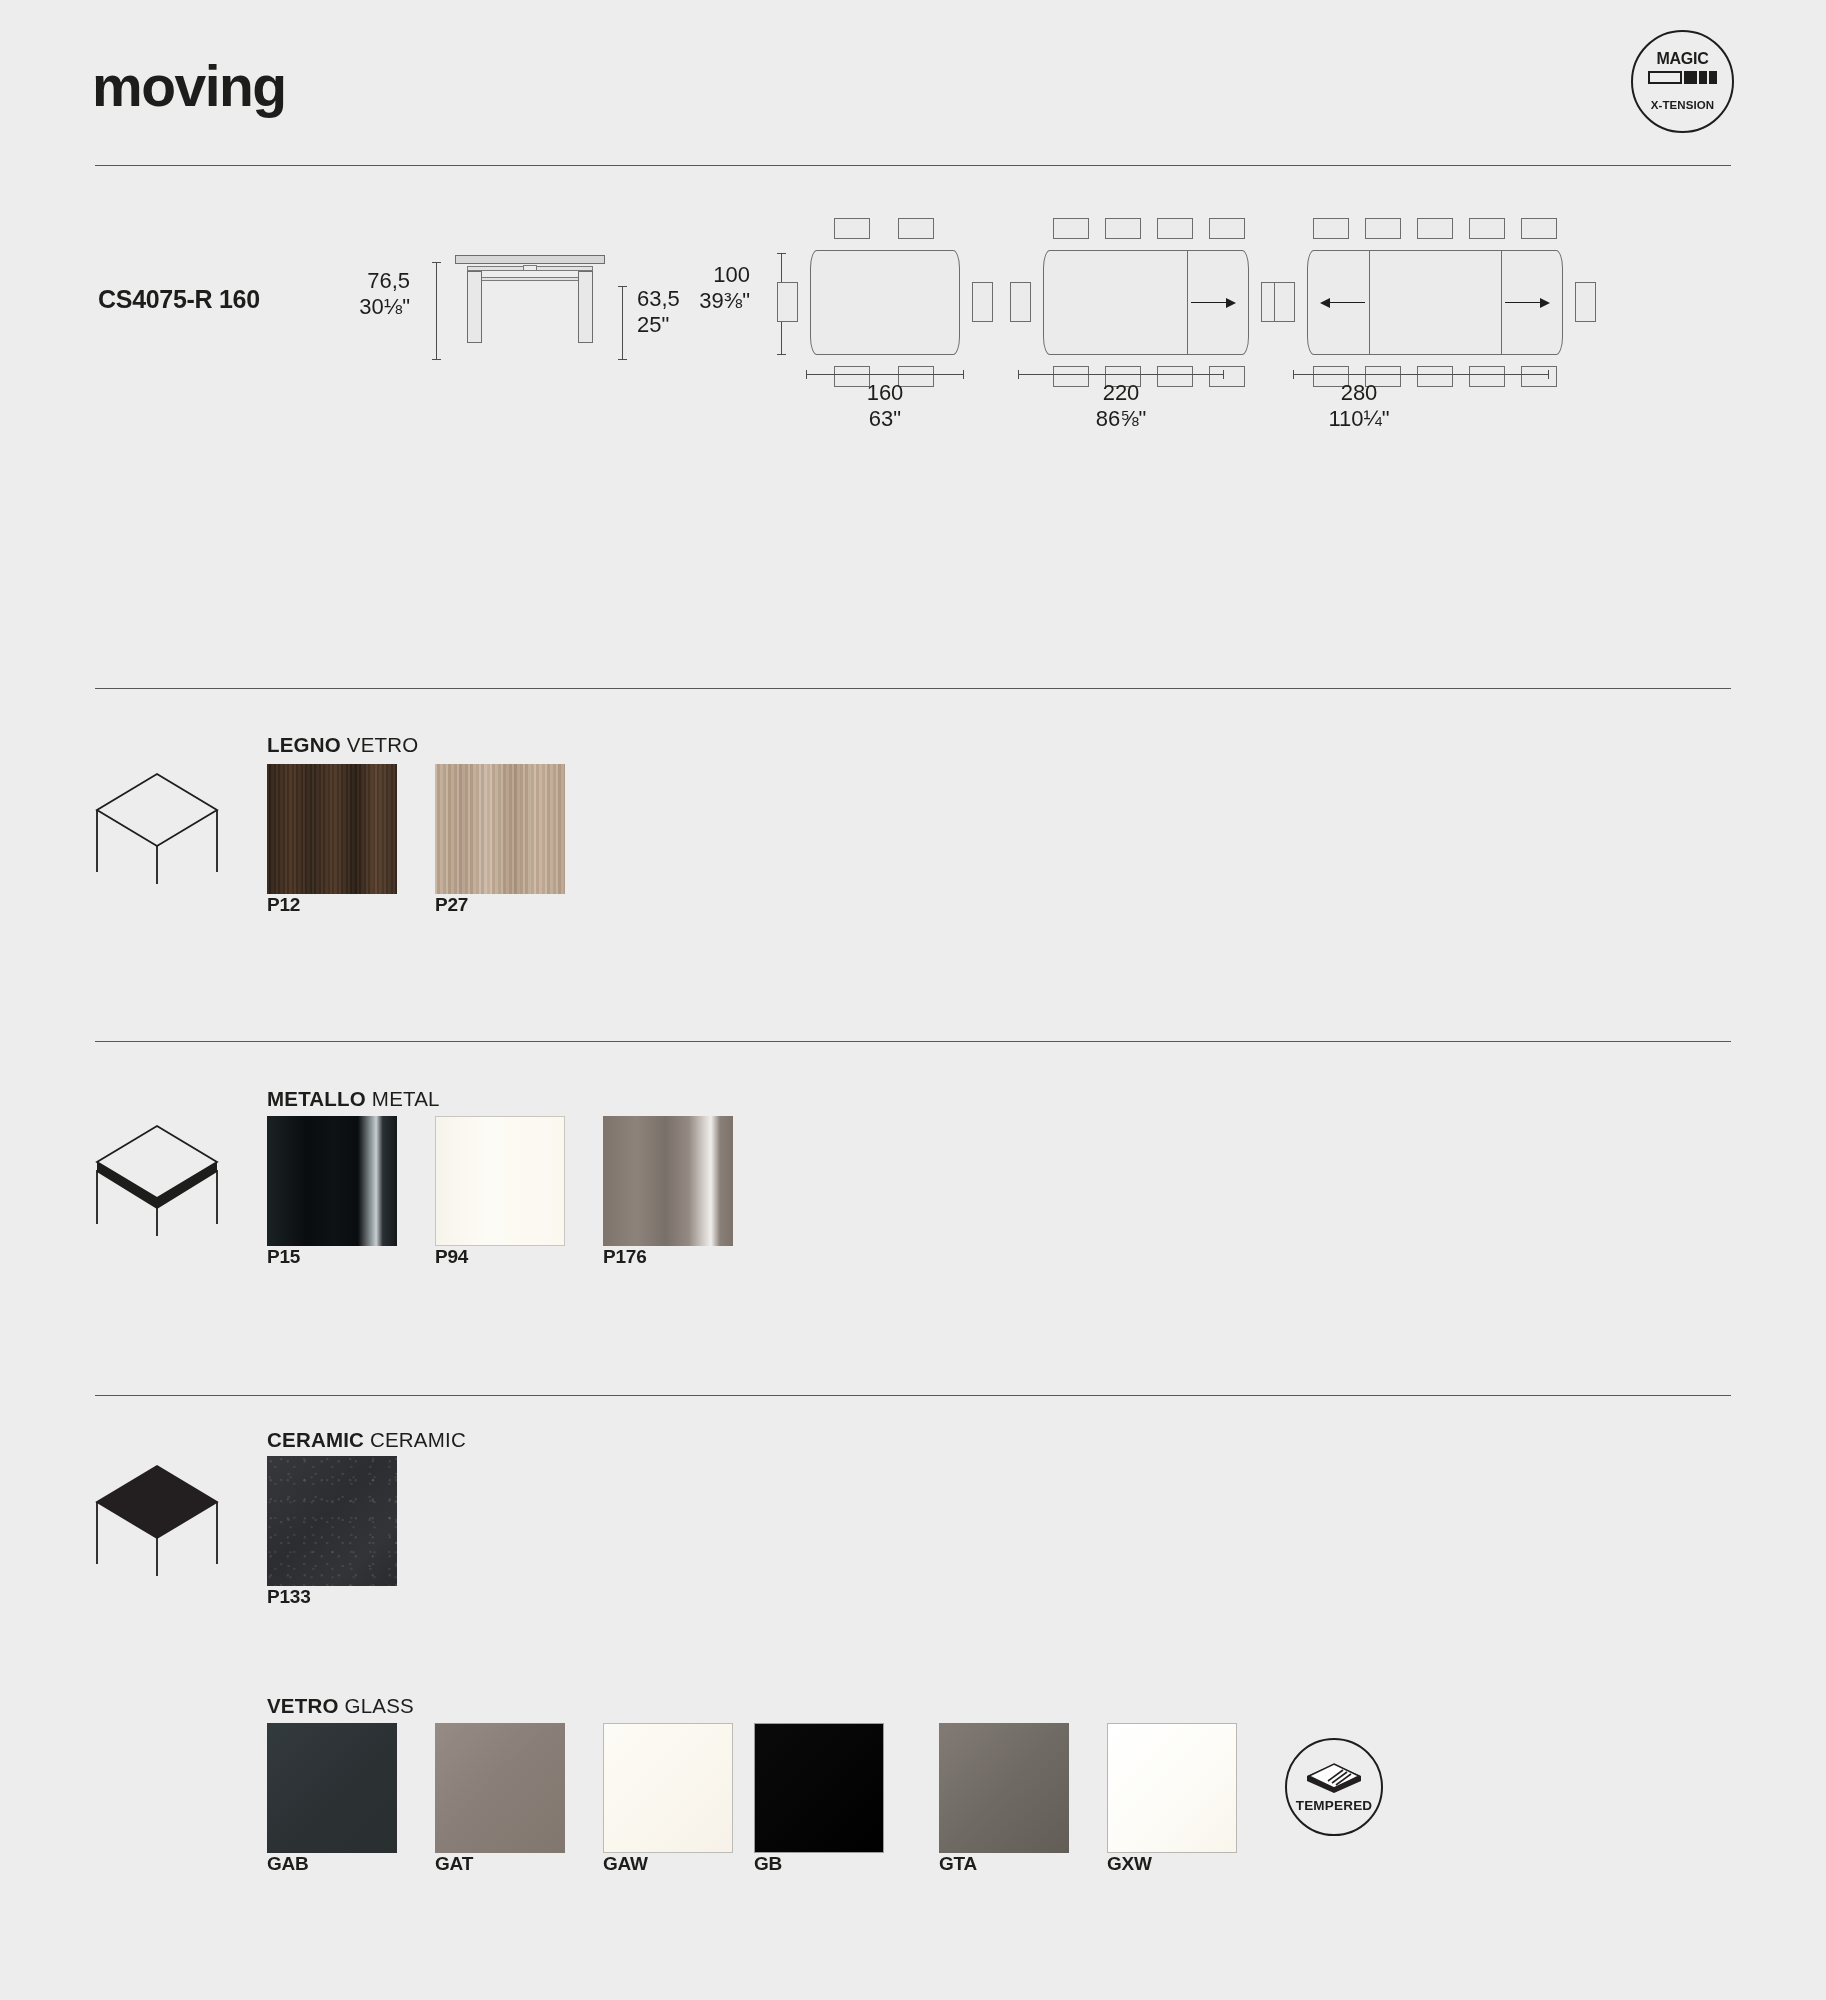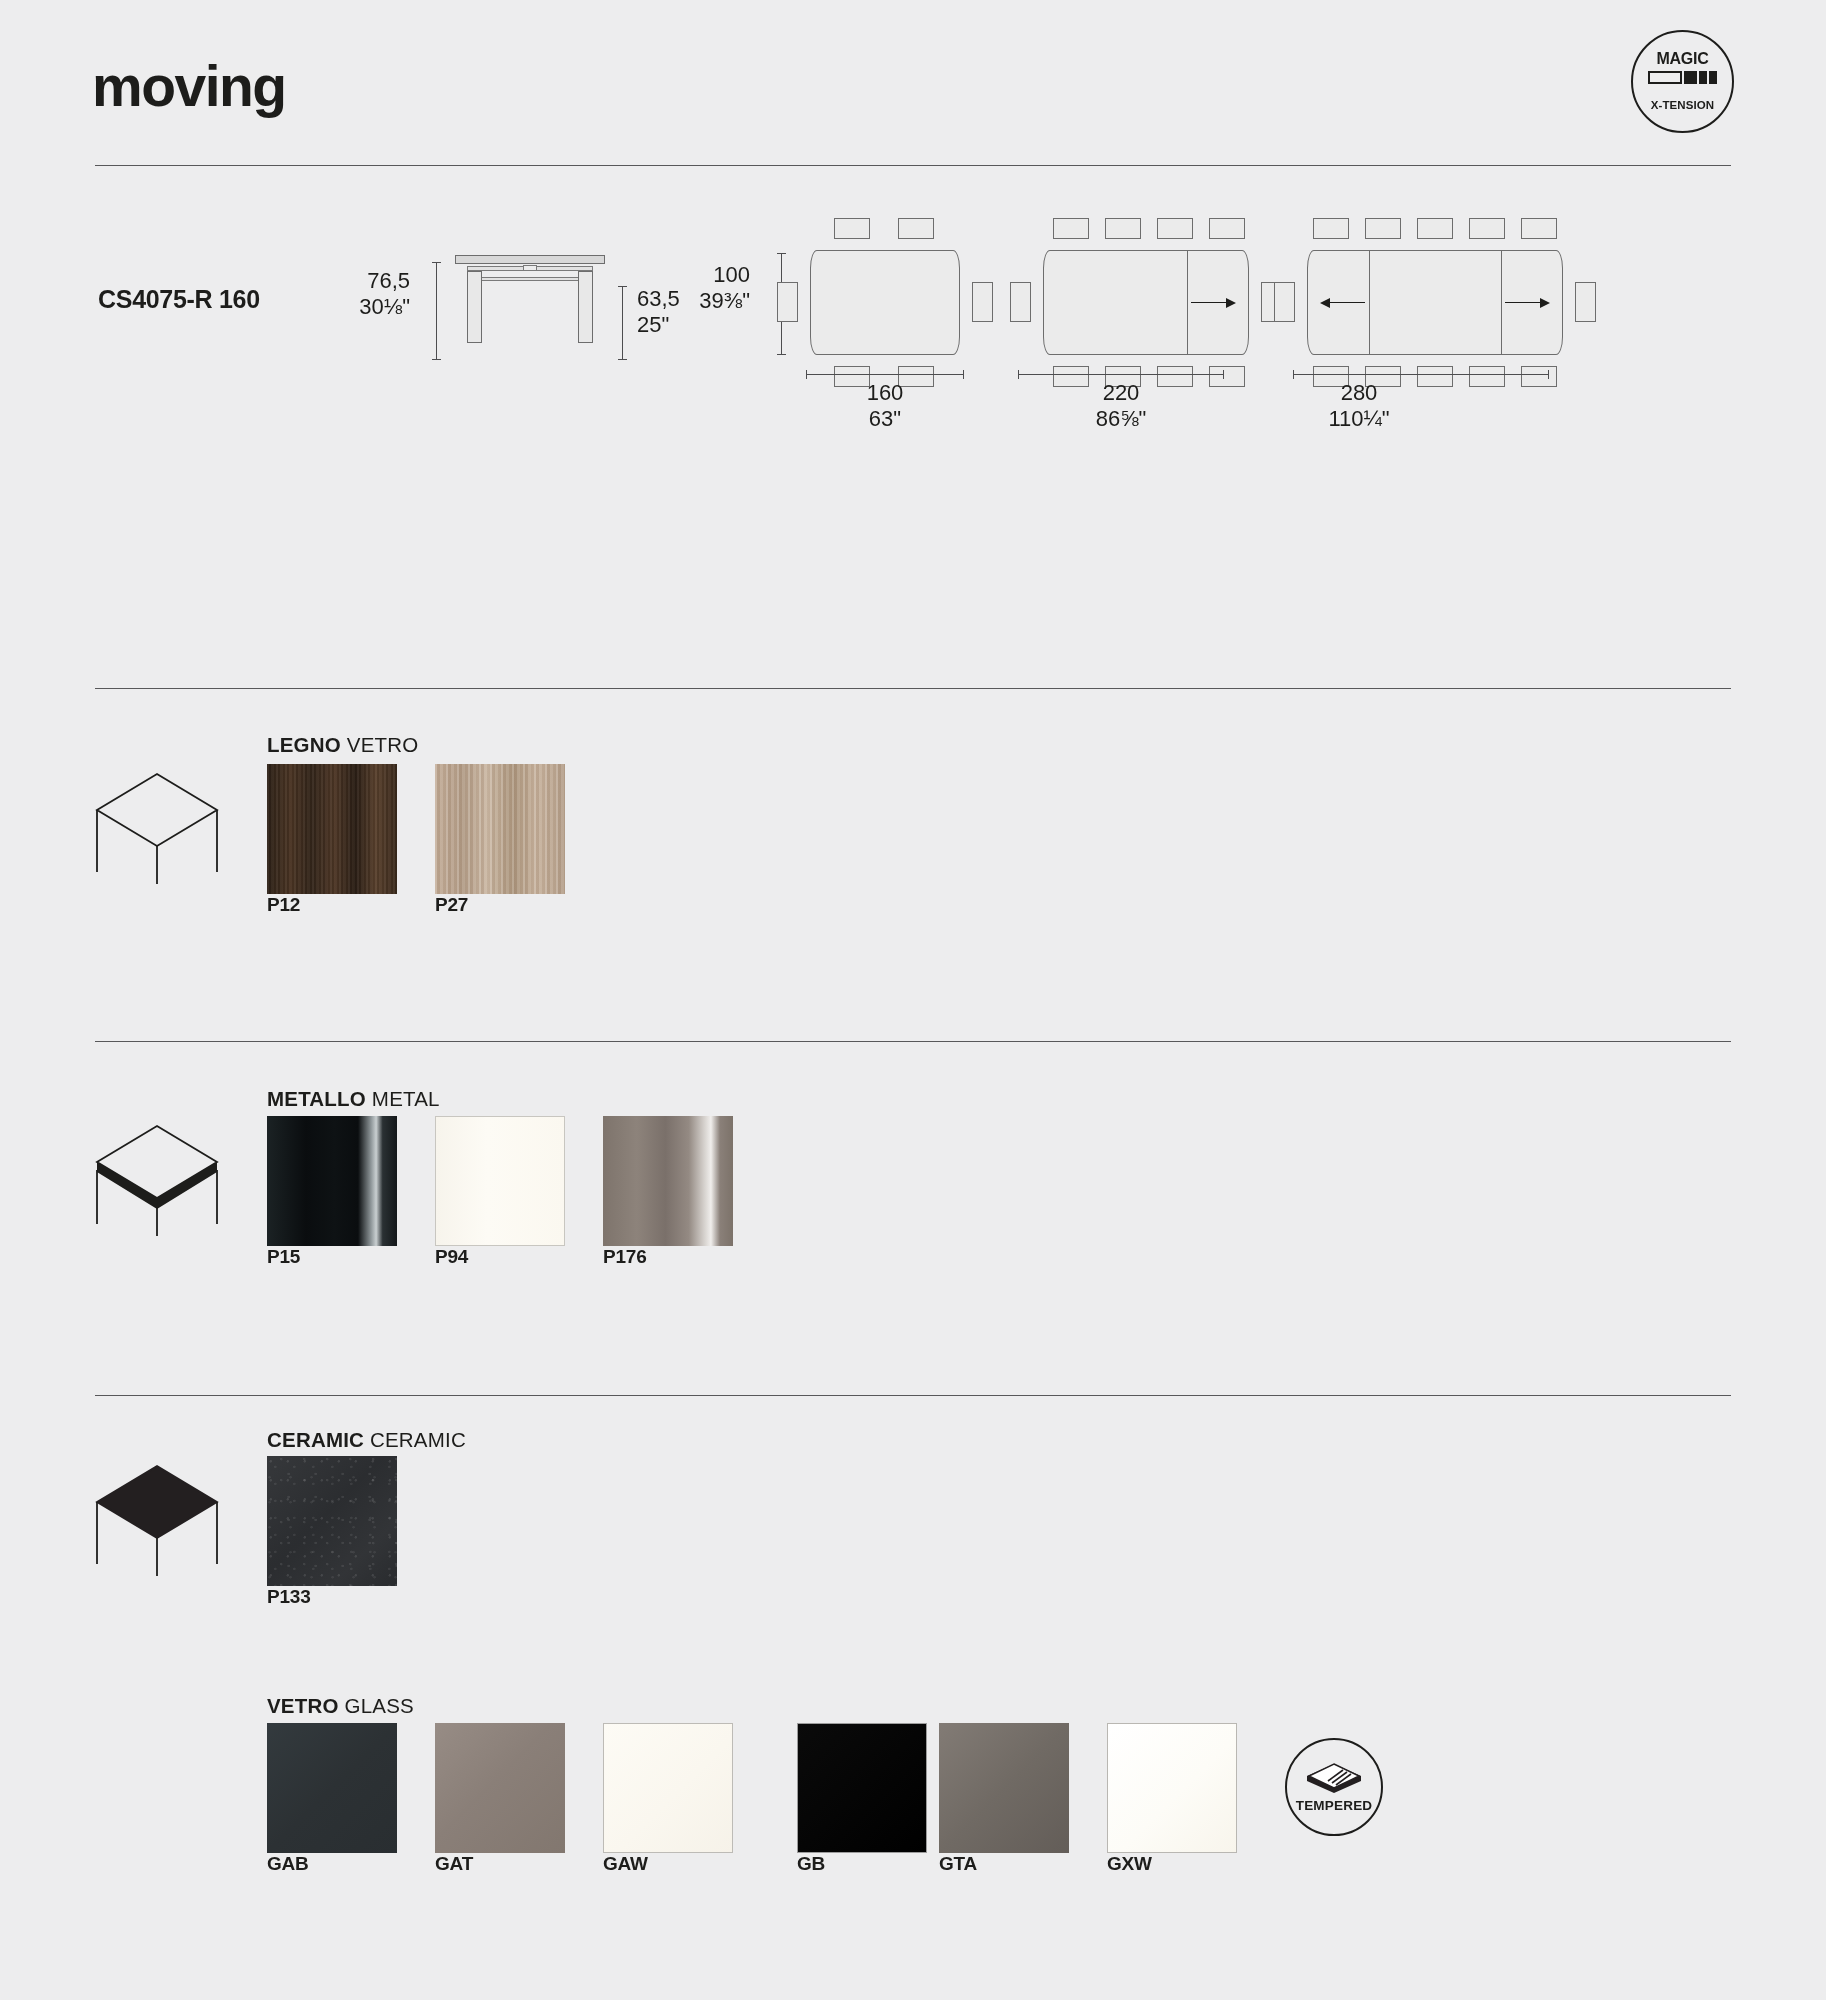--- a/index.html
+++ b/index.html
@@ -344,21 +344,21 @@
 <div class="swatch-wrap" style="left:435px; top:1723px;">
   <div class="swatch" style="background: linear-gradient(135deg,#978c85 0%,#8a7f78 45%,#82776f 100%);"></div>
   <div class="swatch-label">GAT</div>
 </div>
 
 <div class="swatch-wrap" style="left:603px; top:1723px;">
   <div class="swatch" style="background: linear-gradient(135deg,#fdfbf5 0%,#faf7ef 55%,#f6f2e9 100%); border:1px solid #bdbbb6;"></div>
   <div class="swatch-label">GAW</div>
 </div>
 
-<div class="swatch-wrap" style="left:797px; top:1723px;">
+<div class="swatch-wrap" style="left:754px; top:1723px;">
   <div class="swatch" style="background: linear-gradient(135deg,#0a0a0a 0%,#040404 60%,#000 100%); border:1px solid #9c9c9c;"></div>
   <div class="swatch-label">GB</div>
 </div>
 
 <div class="swatch-wrap" style="left:939px; top:1723px;">
   <div class="swatch" style="background: linear-gradient(135deg,#827b75 0%,#706a64 50%,#635d58 100%);"></div>
   <div class="swatch-label">GTA</div>
 </div>
 
 <div class="swatch-wrap" style="left:1107px; top:1723px;">

